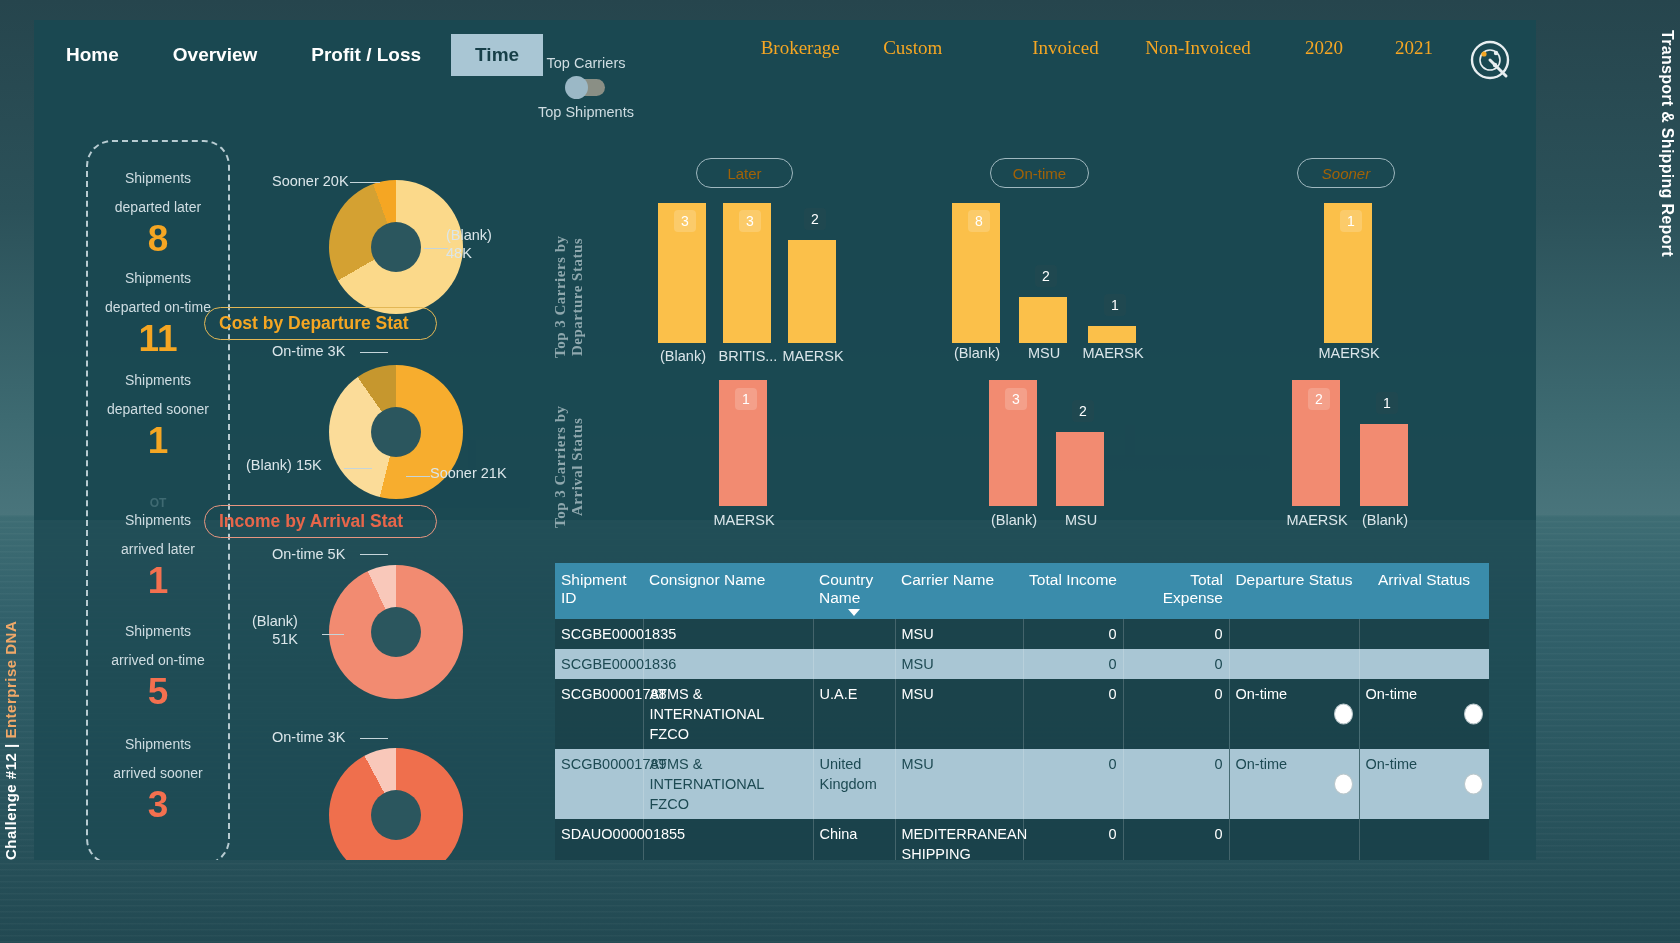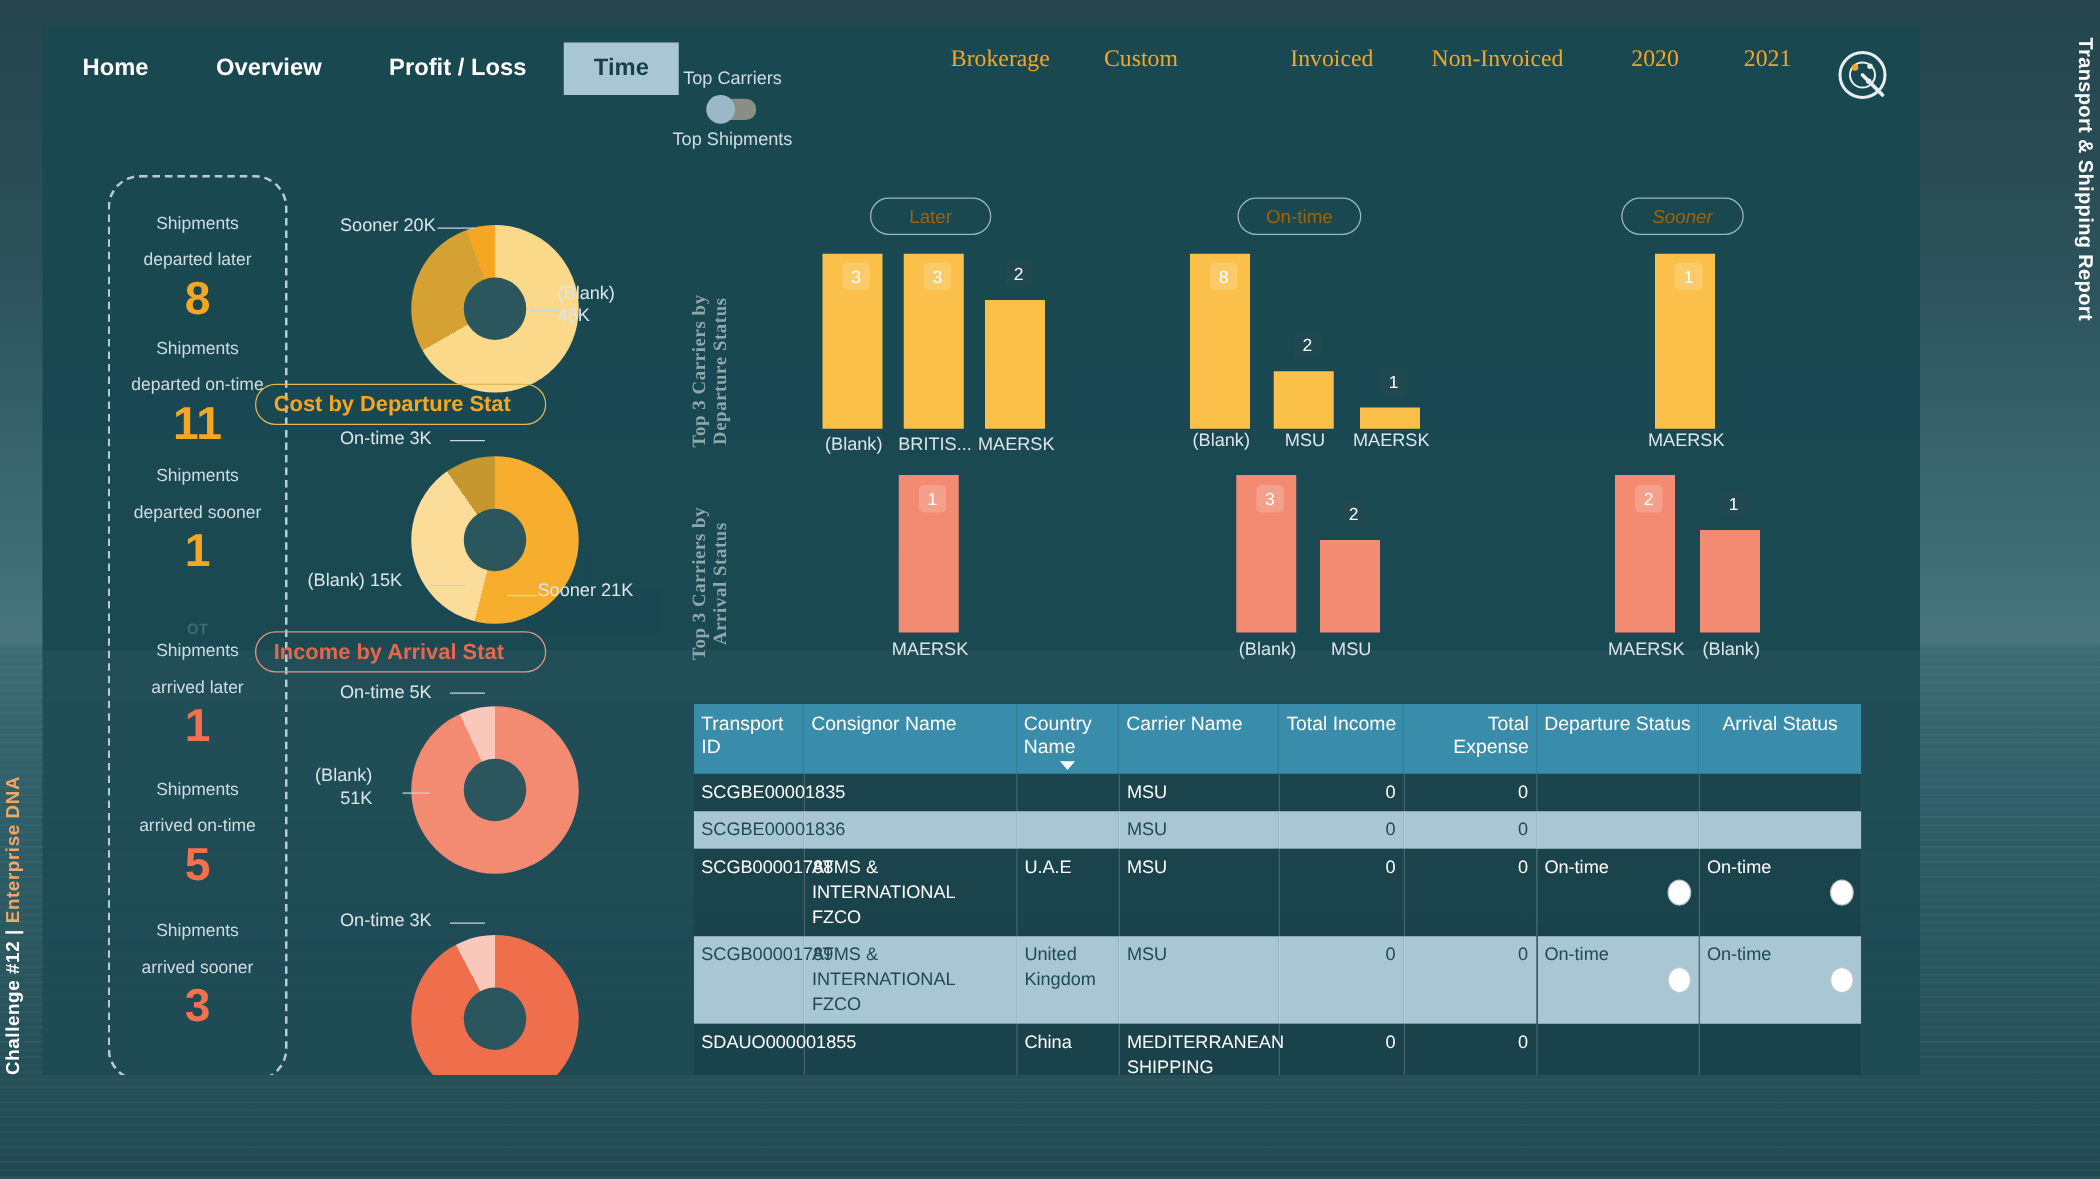--- a/index.html
+++ b/index.html
@@ -406,21 +406,21 @@
   <div class="cat" style="left:1248px; top:492px; width:70px;">MAERSK</div>
 
   <div class="bar bar-red" style="left:1326px; top:404px; width:48px; height:82px;"></div>
   <div class="bar-val val-out" style="left:1342px; top:372px;">1</div>
   <div class="cat" style="left:1316px; top:492px; width:70px;">(Blank)</div>
 
   <div class="table-wrap">
     <table>
       <thead>
         <tr>
-          <th style="width:88px;">Transport ID</th>
+          <th style="width:88px;">Shipment ID</th>
           <th style="width:170px;">Consignor Name</th>
           <th style="width:82px;">
             <span>Country Name</span>
             <span class="sort-caret"></span>
           </th>
           <th style="width:128px;">Carrier Name</th>
           <th class="num" style="width:100px;">Total Income</th>
           <th class="num" style="width:106px;">Total Expense</th>
           <th class="ctr" style="width:130px;">Departure Status</th>
           <th class="ctr" style="width:130px;">Arrival Status</th>

